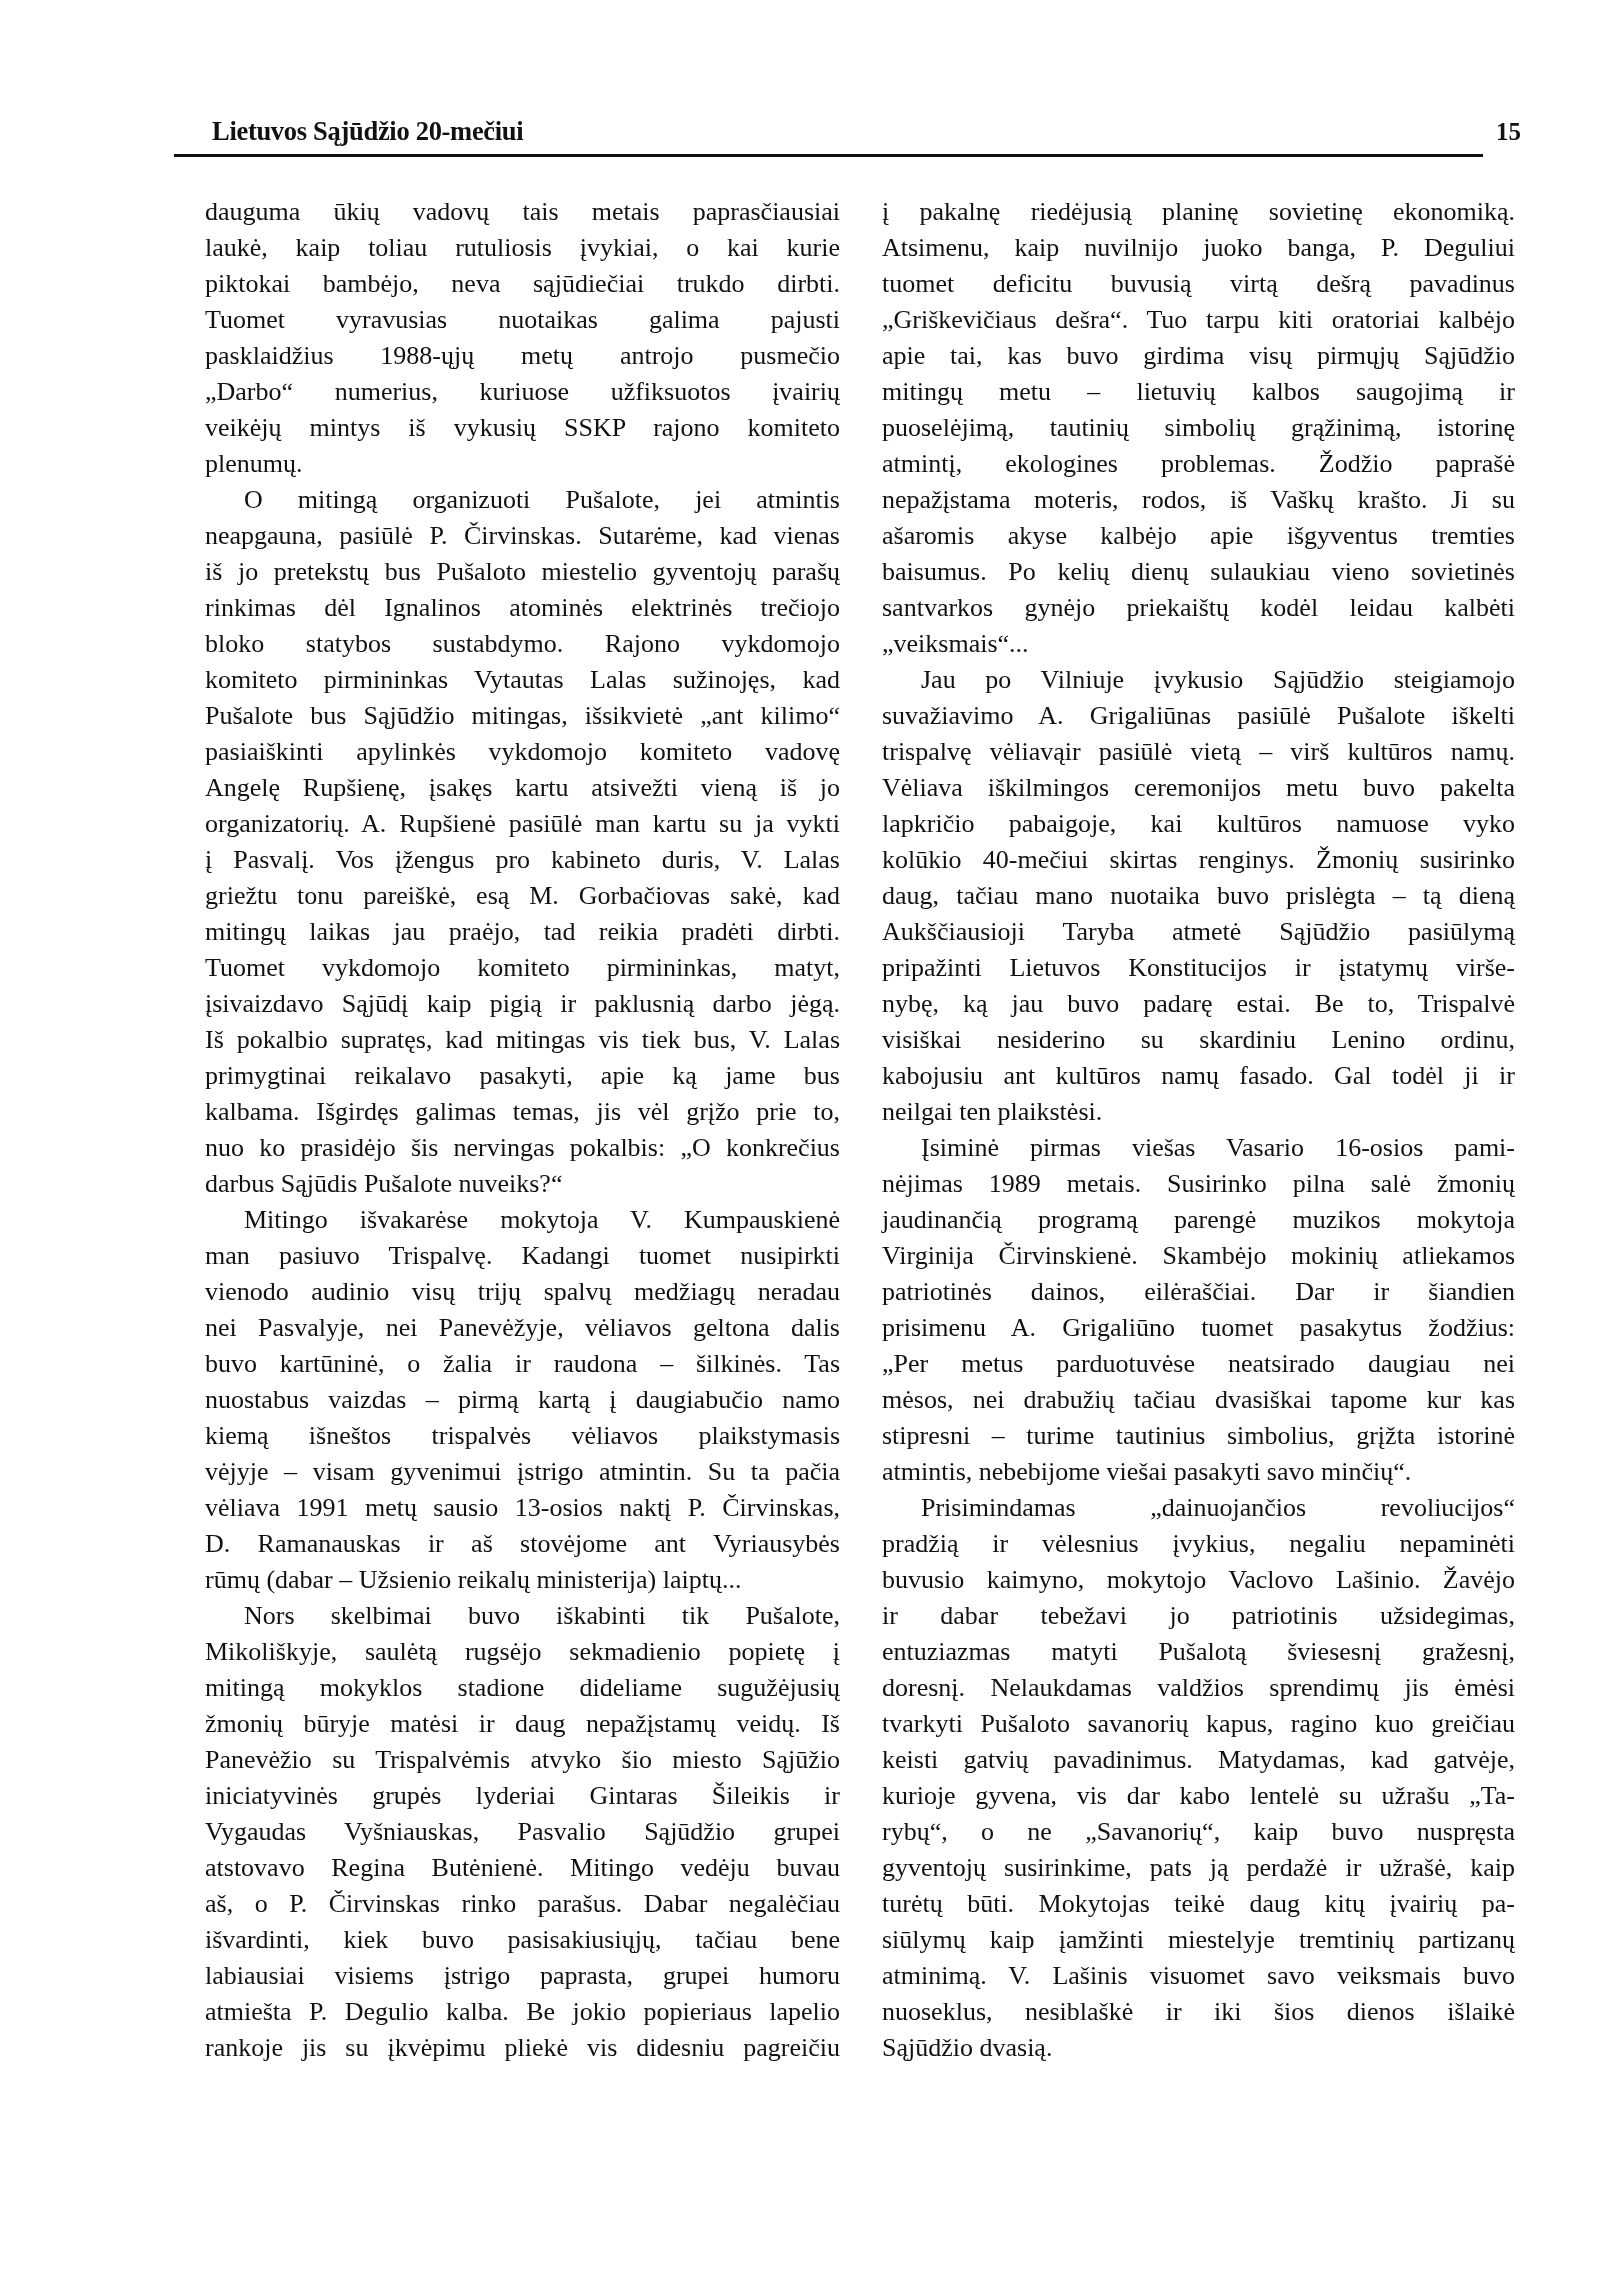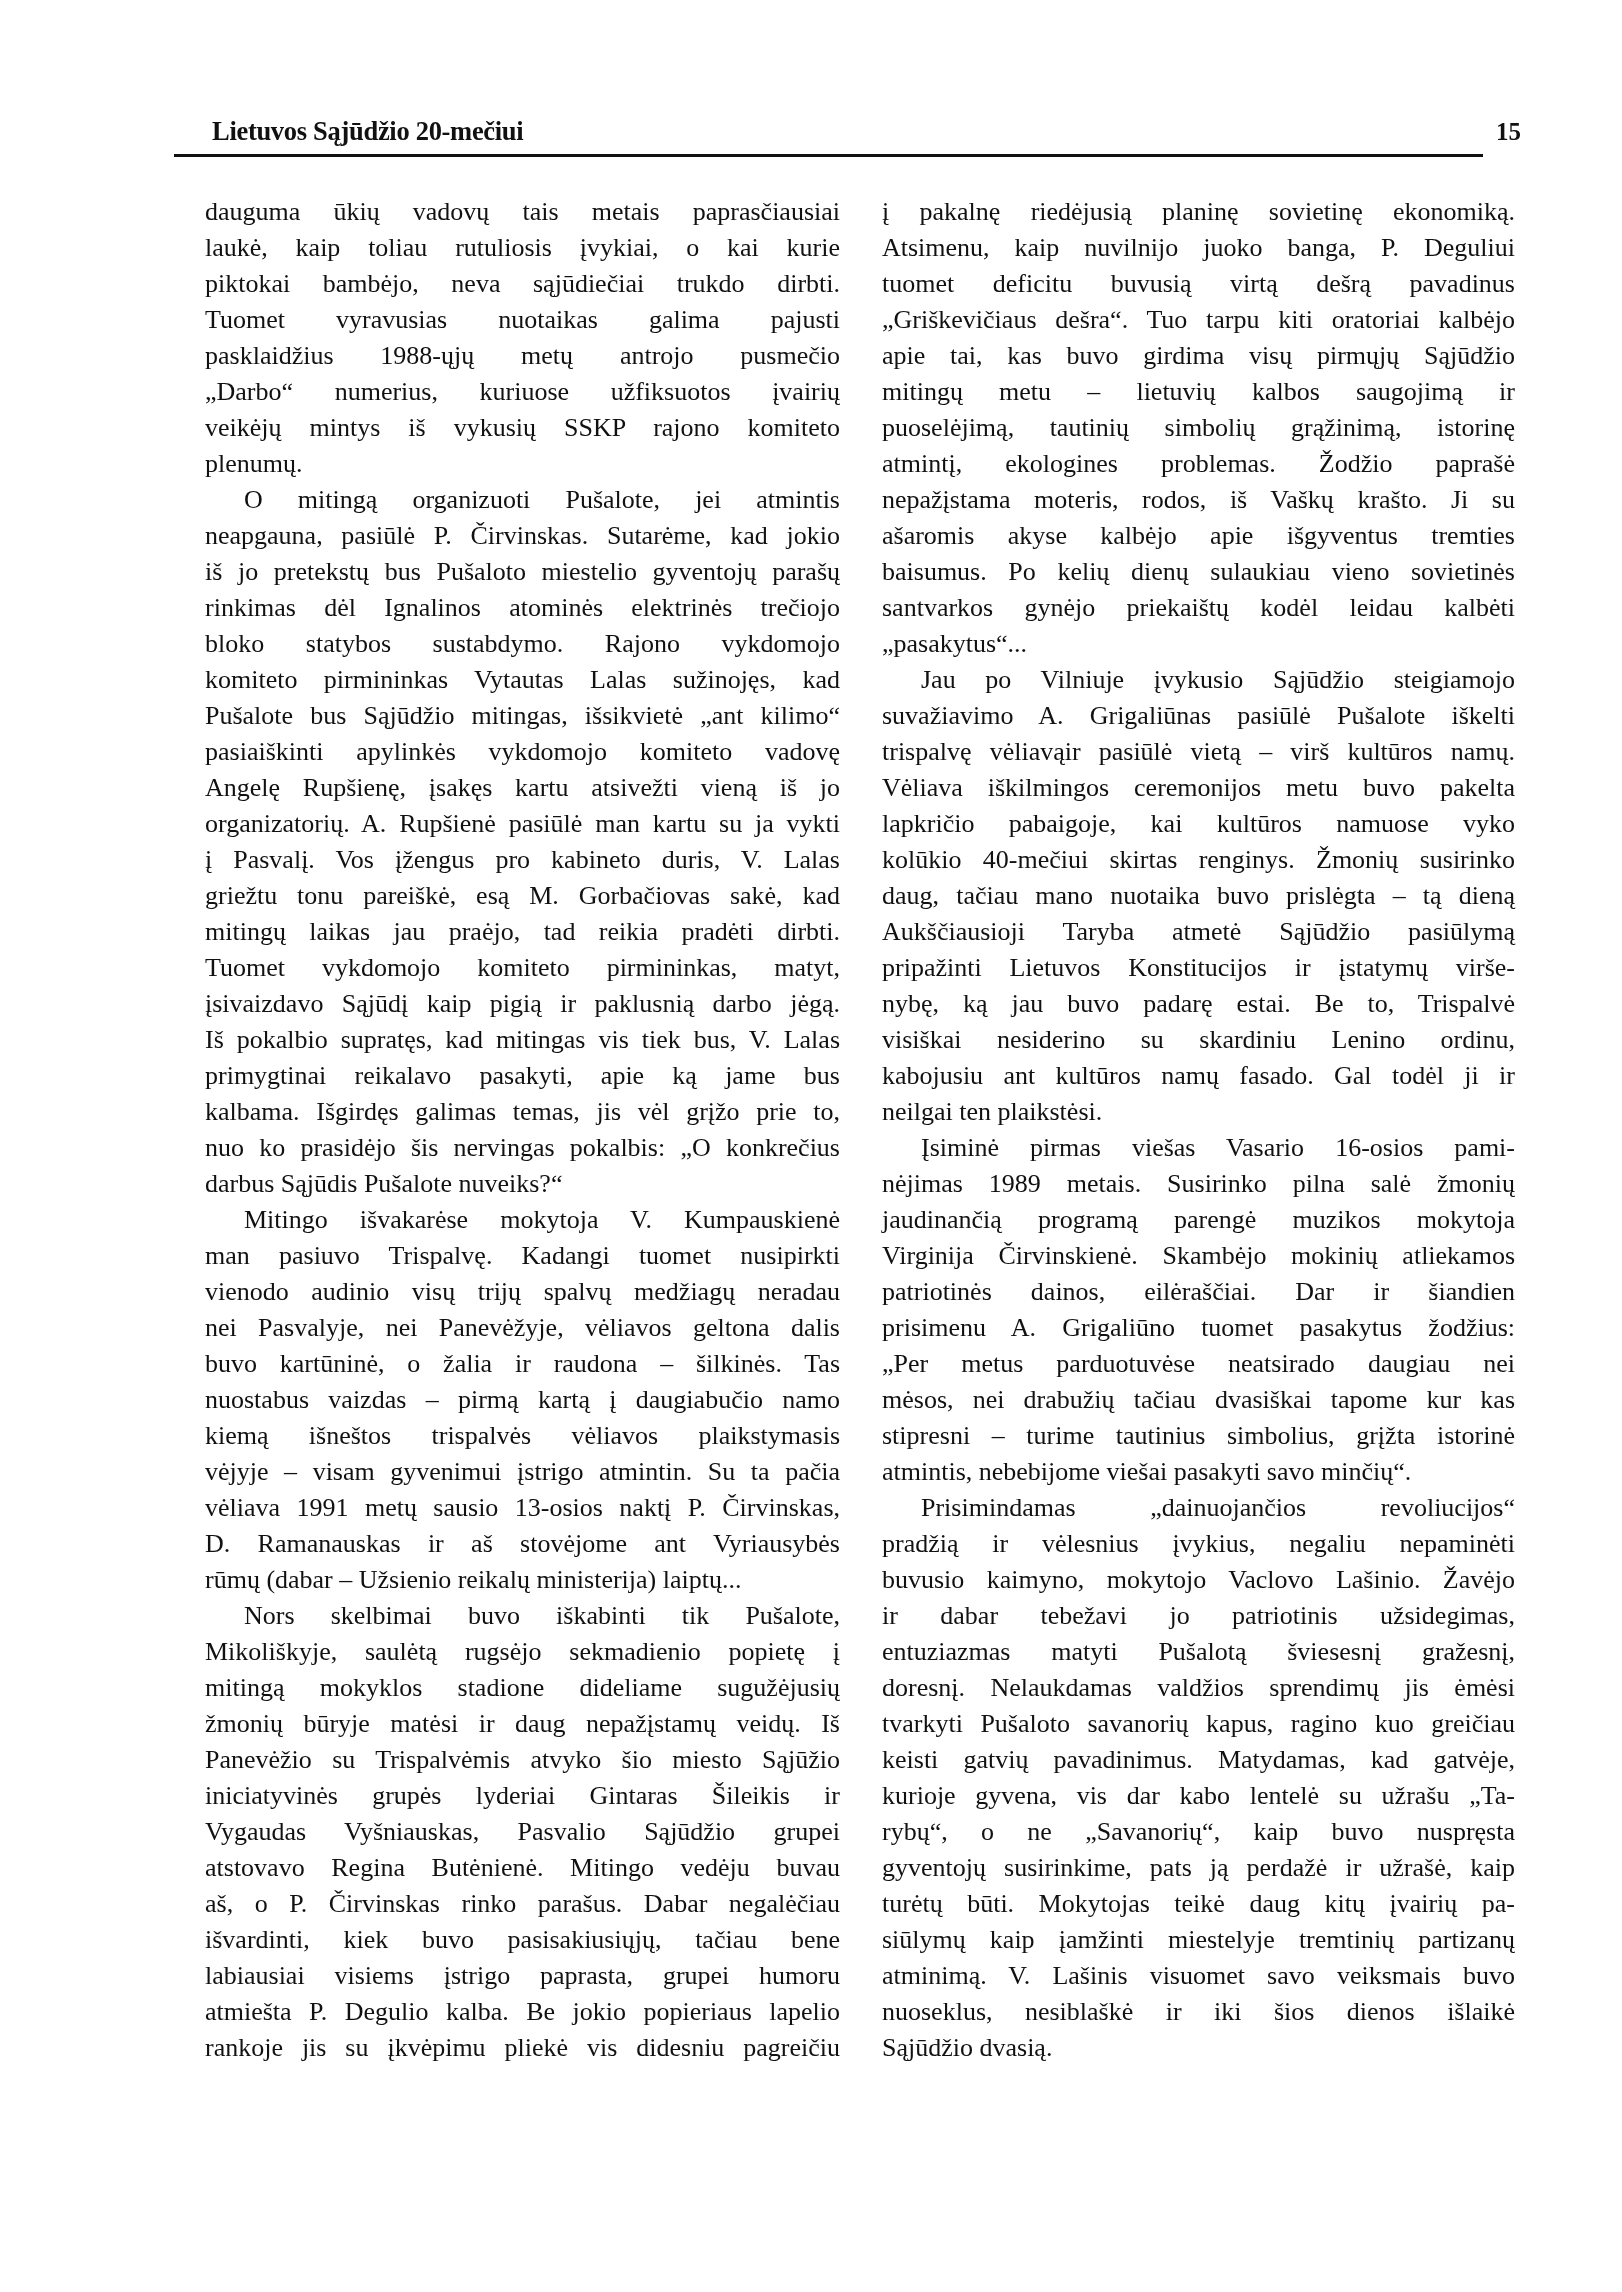--- a/index.html
+++ b/index.html
@@ -90,21 +90,21 @@
         <span class="line">laukė, kaip toliau rutuliosis įvykiai, o kai kurie</span>
         <span class="line">piktokai bambėjo, neva sąjūdiečiai trukdo dirbti.</span>
         <span class="line">Tuomet vyravusias nuotaikas galima pajusti</span>
         <span class="line">pasklaidžius 1988-ųjų metų antrojo pusmečio</span>
         <span class="line">„Darbo“ numerius, kuriuose užfiksuotos įvairių</span>
         <span class="line">veikėjų mintys iš vykusių SSKP rajono komiteto</span>
         <span class="line last">plenumų.</span>
       </div>
       <div class="paragraph">
         <span class="line indent">O mitingą organizuoti Pušalote, jei atmintis</span>
-        <span class="line">neapgauna, pasiūlė P. Čirvinskas. Sutarėme, kad jokio</span>
+        <span class="line">neapgauna, pasiūlė P. Čirvinskas. Sutarėme, kad vienas</span>
         <span class="line">iš jo pretekstų bus Pušaloto miestelio gyventojų parašų</span>
         <span class="line">rinkimas dėl Ignalinos atominės elektrinės trečiojo</span>
         <span class="line">bloko statybos sustabdymo. Rajono vykdomojo</span>
         <span class="line">komiteto pirmininkas Vytautas Lalas sužinojęs, kad</span>
         <span class="line">Pušalote bus Sąjūdžio mitingas, išsikvietė „ant kilimo“</span>
         <span class="line">pasiaiškinti apylinkės vykdomojo komiteto vadovę</span>
         <span class="line">Angelę Rupšienę, įsakęs kartu atsivežti vieną iš jo</span>
         <span class="line">organizatorių. A. Rupšienė pasiūlė man kartu su ja vykti</span>
         <span class="line">į Pasvalį. Vos įžengus pro kabineto duris, V. Lalas</span>
         <span class="line">griežtu tonu pareiškė, esą M. Gorbačiovas sakė, kad</span>
@@ -153,21 +153,21 @@
         <span class="line">tuomet deficitu buvusią virtą dešrą pavadinus</span>
         <span class="line">„Griškevičiaus dešra“. Tuo tarpu kiti oratoriai kalbėjo</span>
         <span class="line">apie tai, kas buvo girdima visų pirmųjų Sąjūdžio</span>
         <span class="line">mitingų metu – lietuvių kalbos saugojimą ir</span>
         <span class="line">puoselėjimą, tautinių simbolių grąžinimą, istorinę</span>
         <span class="line">atmintį, ekologines problemas. Žodžio paprašė</span>
         <span class="line">nepažįstama moteris, rodos, iš Vaškų krašto. Ji su</span>
         <span class="line">ašaromis akyse kalbėjo apie išgyventus tremties</span>
         <span class="line">baisumus. Po kelių dienų sulaukiau vieno sovietinės</span>
         <span class="line">santvarkos gynėjo  priekaištų kodėl leidau kalbėti</span>
-        <span class="line last">„pasakytus“...</span>
+        <span class="line last">„veiksmais“...</span>
       </div>
       <div class="paragraph">
         <span class="line indent">Jau po Vilniuje įvykusio Sąjūdžio steigiamojo</span>
         <span class="line">suvažiavimo A. Grigaliūnas pasiūlė Pušalote iškelti</span>
         <span class="line">trispalvę vėliavąir pasiūlė vietą – virš kultūros namų.</span>
         <span class="line">Vėliava iškilmingos ceremonijos metu buvo pakelta</span>
         <span class="line">lapkričio pabaigoje, kai kultūros namuose vyko</span>
         <span class="line">kolūkio 40-mečiui skirtas renginys. Žmonių susirinko</span>
         <span class="line">daug, tačiau mano nuotaika buvo prislėgta – tą dieną</span>
         <span class="line">Aukščiausioji Taryba atmetė Sąjūdžio pasiūlymą</span>

